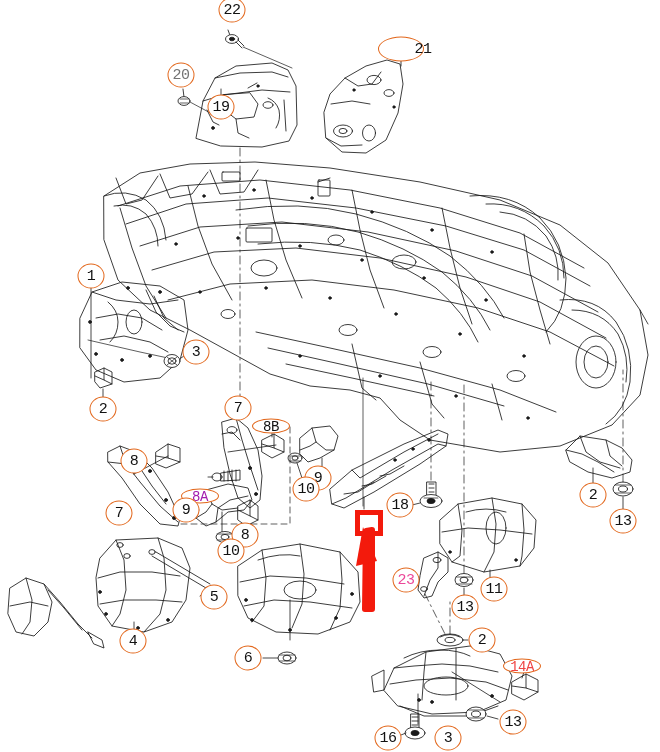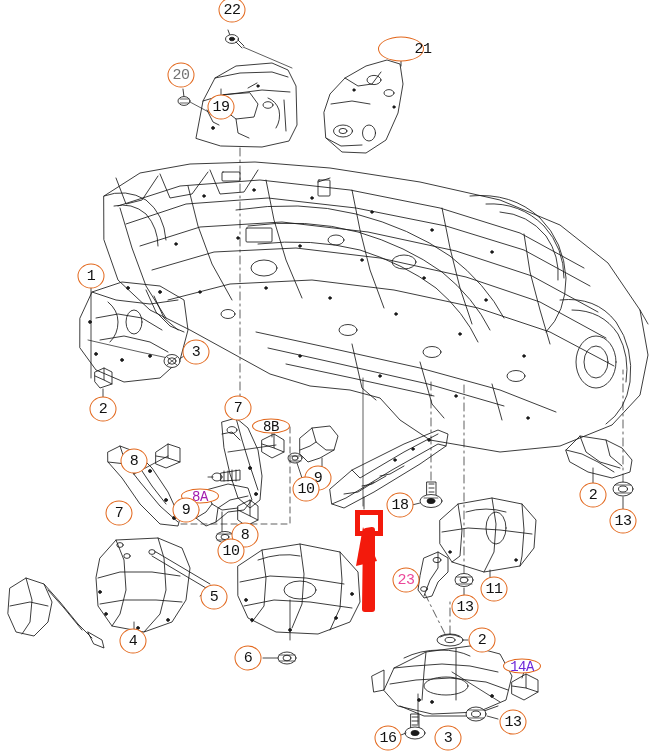--- a/index.html
+++ b/index.html
@@ -499,19 +499,19 @@
       <div class="callout c-sm" style="left: 400px; top: 505px; border-color: rgb(226, 102, 26); color: rgb(17, 17, 17); text-align: right;">18</div>
       <div class="callout c-sm" style="left: 593px; top: 495px; border-color: rgb(226, 102, 26); color: rgb(17, 17, 17);">2</div>
       <div class="callout c-sm" style="left: 623px; top: 521px; border-color: rgb(226, 102, 26); color: rgb(17, 17, 17);">13</div>
       <div class="callout c-sm" style="left: 214px; top: 597px; border-color: rgb(226, 102, 26); color: rgb(17, 17, 17);">5</div>
       <div class="callout c-sm" style="left: 133px; top: 641px; border-color: rgb(226, 102, 26); color: rgb(17, 17, 17);">4</div>
       <div class="callout c-sm" style="left: 248px; top: 658px; border-color: rgb(226, 102, 26); color: rgb(17, 17, 17);">6</div>
       <div class="callout c-sm" style="left: 406px; top: 580px; border-color: rgb(226, 102, 26); color: #ec4899;">23</div>
       <div class="callout c-sm" style="left: 494px; top: 589px; border-color: rgb(226, 102, 26); color: rgb(17, 17, 17);">11</div>
       <div class="callout c-sm" style="left: 465px; top: 607px; border-color: rgb(226, 102, 26); color: rgb(17, 17, 17);">13</div>
       <div class="callout c-sm" style="left: 482px; top: 640px; border-color: rgb(226, 102, 26); color: rgb(17, 17, 17);">2</div>
-      <div class="callout c-wd" style="left: 522px; top: 666px; border-color: rgb(226, 102, 26); color: #6d28d9;">14A</div>
+      <div class="callout c-wd" style="left: 522px; top: 666px; border-color: rgb(226, 102, 26); color: #ef4444;">14A</div>
       <div class="callout c-sm" style="left: 513px; top: 722px; border-color: rgb(226, 102, 26); color: rgb(17, 17, 17);">13</div>
       <div class="callout c-sm" style="left: 388px; top: 738px; border-color: rgb(226, 102, 26); color: rgb(17, 17, 17);">16</div>
       <div class="callout c-sm" style="left: 448px; top: 738px; border-color: rgb(226, 102, 26); color: rgb(17, 17, 17);">3</div>
     </div>
 
 </div>
 
 </body></html>

